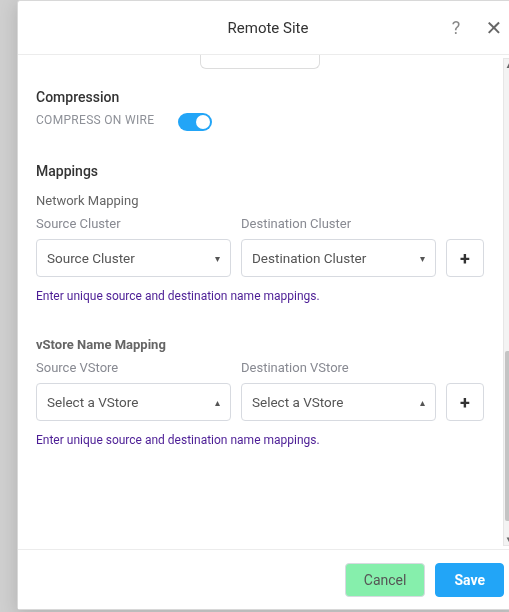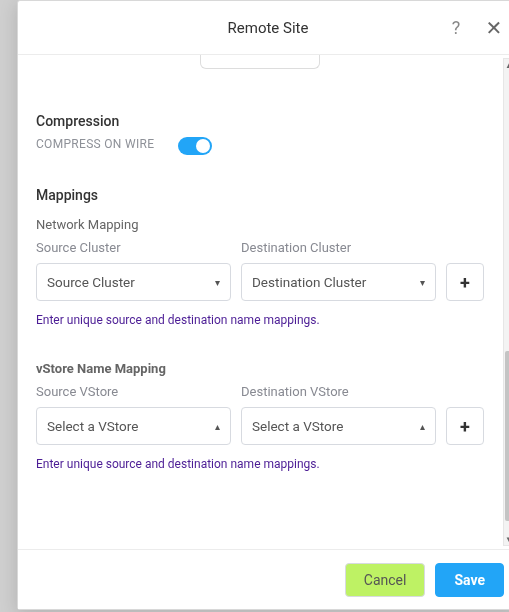--- a/index.html
+++ b/index.html
@@ -94,21 +94,21 @@
     border-radius:0 0 6px 6px;
     background:#fff;
   }
   .section-title {
     font-size:14px;
     color:#333;
     margin-top:32px;
     margin-bottom:8px;
     font-weight:500;
   }
-  .section-title.first { margin-top:44px; }
+  .section-title.first { margin-top:20px; }
   .subsection-title {
     font-size:13px;
     color:#656565;
     margin-top:14px;
     margin-bottom:8px;
   }
   .toggle-row {
     display:flex;
     align-items:flex-start;
     gap:24px;
@@ -194,21 +194,21 @@
   }
   .btn {
     height:34px;
     padding:0 18px;
     border-radius:4px;
     font-size:14px;
     display:flex;
     align-items:center;
     cursor:pointer;
     border:1px solid #d7dae0;
-    background:#bef264;
+    background:#86efac;
     color:#555;
   }
   .btn.primary {
     background:#22a5f7;
     border-color:#22a5f7;
     color:#fff;
     font-weight:bold;
   }
 </style>
 </head>

